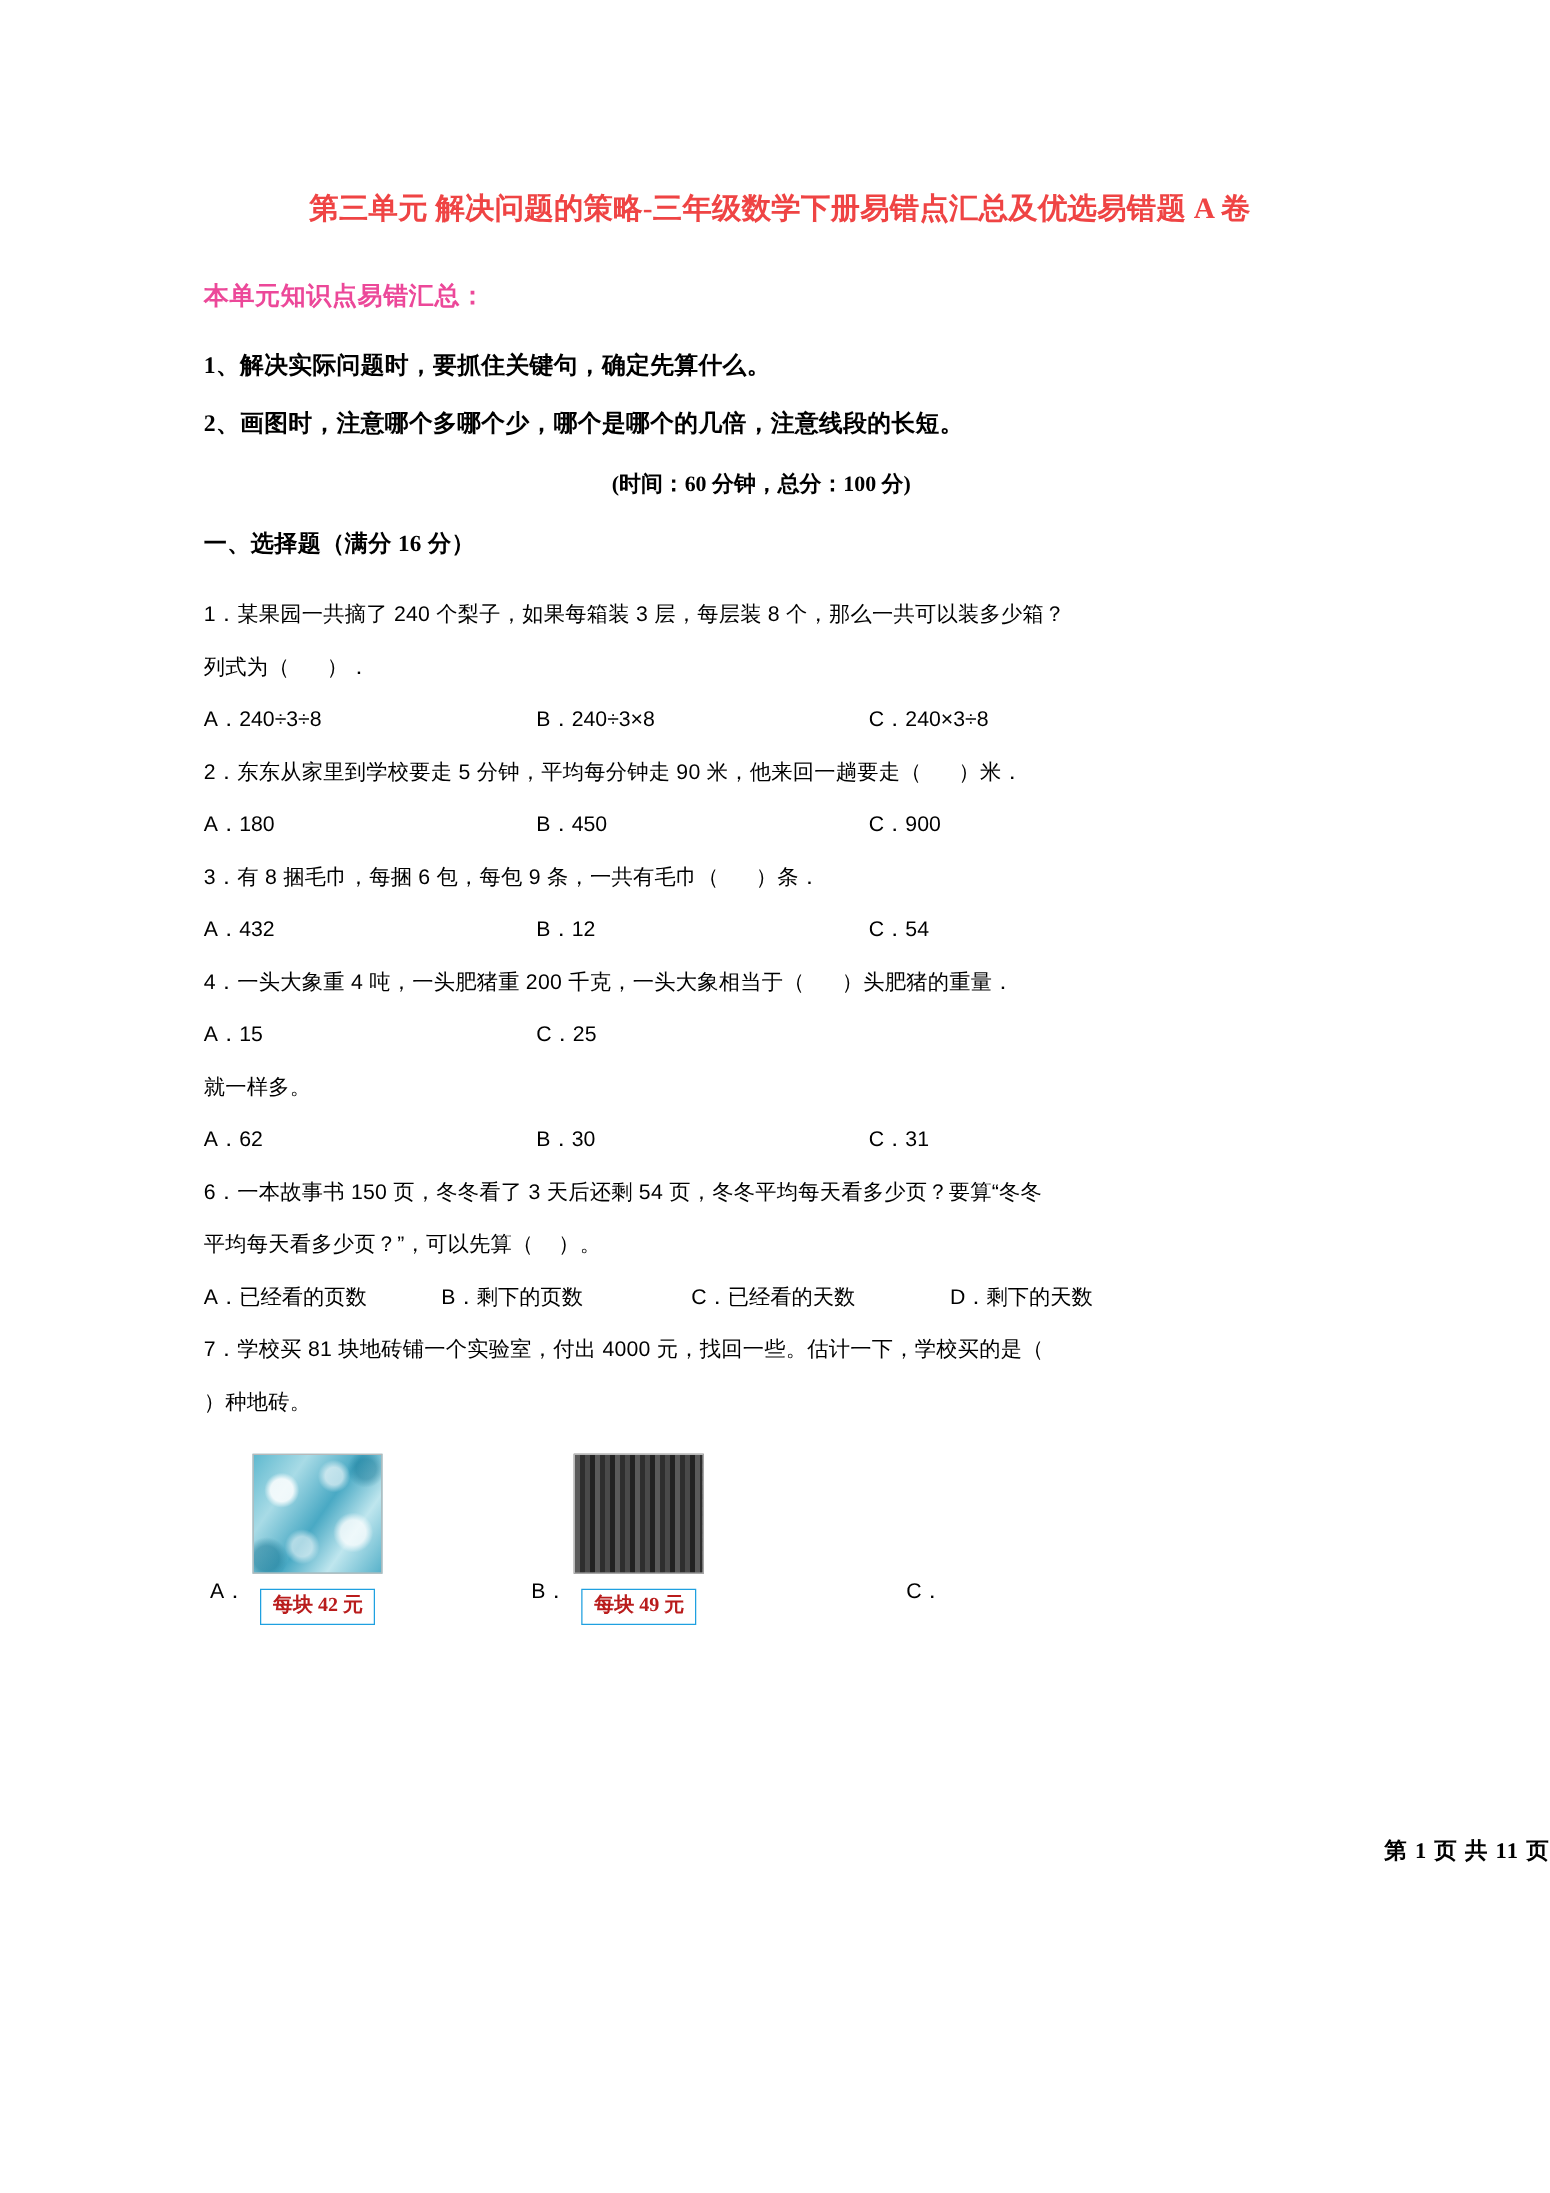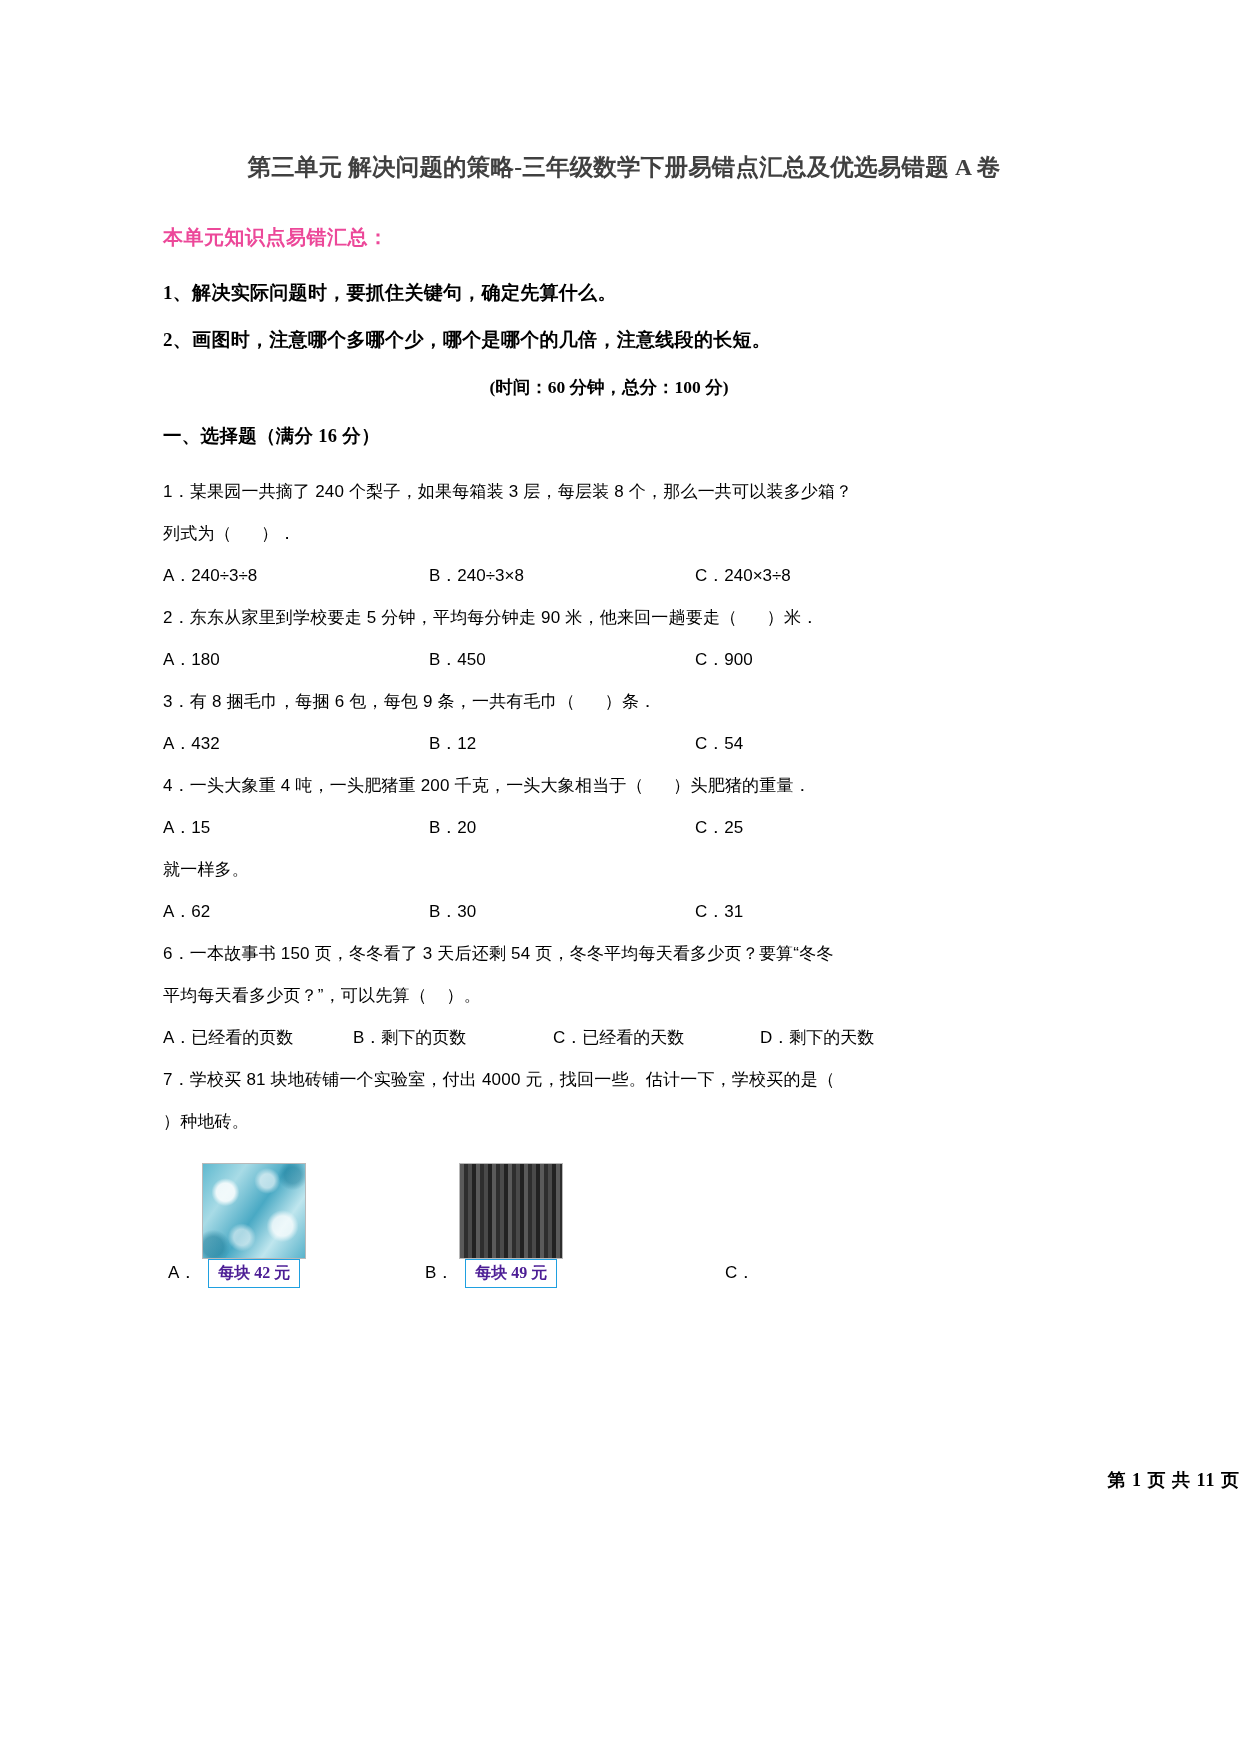--- a/index.html
+++ b/index.html
@@ -24,21 +24,21 @@
   }
   .content {
     position: absolute;
     left: 163px;
     top: 150px;
     width: 922px;
   }
 
   
   .doc-title {
-    color: #404040;
+    color: #ef4444;
     font-weight: bold;
     font-size: 23.5px;
     line-height: 34px;
     text-align: center;
     letter-spacing: 0.2px;
     margin: 0 0 38px 0;
     white-space: nowrap;
   }
 
   
@@ -165,23 +165,24 @@
       radial-gradient(circle at 18% 22%, rgba(255,220,120,0.9) 0 3px, rgba(255,220,120,0) 6px),
       radial-gradient(circle at 55% 40%, rgba(120,50,0,0.8) 0 3px, rgba(120,50,0,0) 7px),
       radial-gradient(circle at 80% 18%, rgba(255,235,160,0.8) 0 3px, rgba(255,235,160,0) 7px),
       radial-gradient(circle at 32% 70%, rgba(255,210,110,0.85) 0 4px, rgba(255,210,110,0) 8px),
       radial-gradient(circle at 70% 80%, rgba(110,45,0,0.75) 0 4px, rgba(110,45,0,0) 8px),
       repeating-radial-gradient(circle at 40% 50%, rgba(255,180,60,0.35) 0 2px, rgba(150,70,0,0.35) 2px 4px),
       repeating-linear-gradient(37deg, rgba(255,190,70,0.30) 0 2px, rgba(130,60,0,0.30) 2px 4px),
       linear-gradient(160deg, #f0a41a 0%, #c66a03 48%, #eda31c 100%);
   }
   .price-label {
+    margin-top: 12px;
     border: 1.5px solid #1fa0e0;
     background: #ffffff;
-    color: #4c1d95;
+    color: #b91c1c;
     font-weight: bold;
     font-family: "Liberation Serif", "DejaVu Serif", serif;
     font-size: 16px;
     line-height: 20px;
     padding: 3px 9px 4px 9px;
     white-space: nowrap;
   }
 
   
   .footer {
@@ -240,21 +241,20 @@
       <span class="opt">A．432</span>
       <span class="opt">B．12</span>
       <span class="opt">C．54</span>
     </div>
 
     <div class="q">
       <span class="q-line">4．一头大象重 4 吨，一头肥猪重 200 千克，一头大象相当于（      ）头肥猪的重量．</span>
     </div>
     <div class="opts three">
       <span class="opt">A．15</span>
-      <span class="opt">B．20</span>
       <span class="opt">C．25</span>
     </div>
 
     <div class="q">
       <span class="q-line">就一样多。</span>
     </div>
     <div class="opts three">
       <span class="opt">A．62</span>
       <span class="opt">B．30</span>
       <span class="opt">C．31</span>

